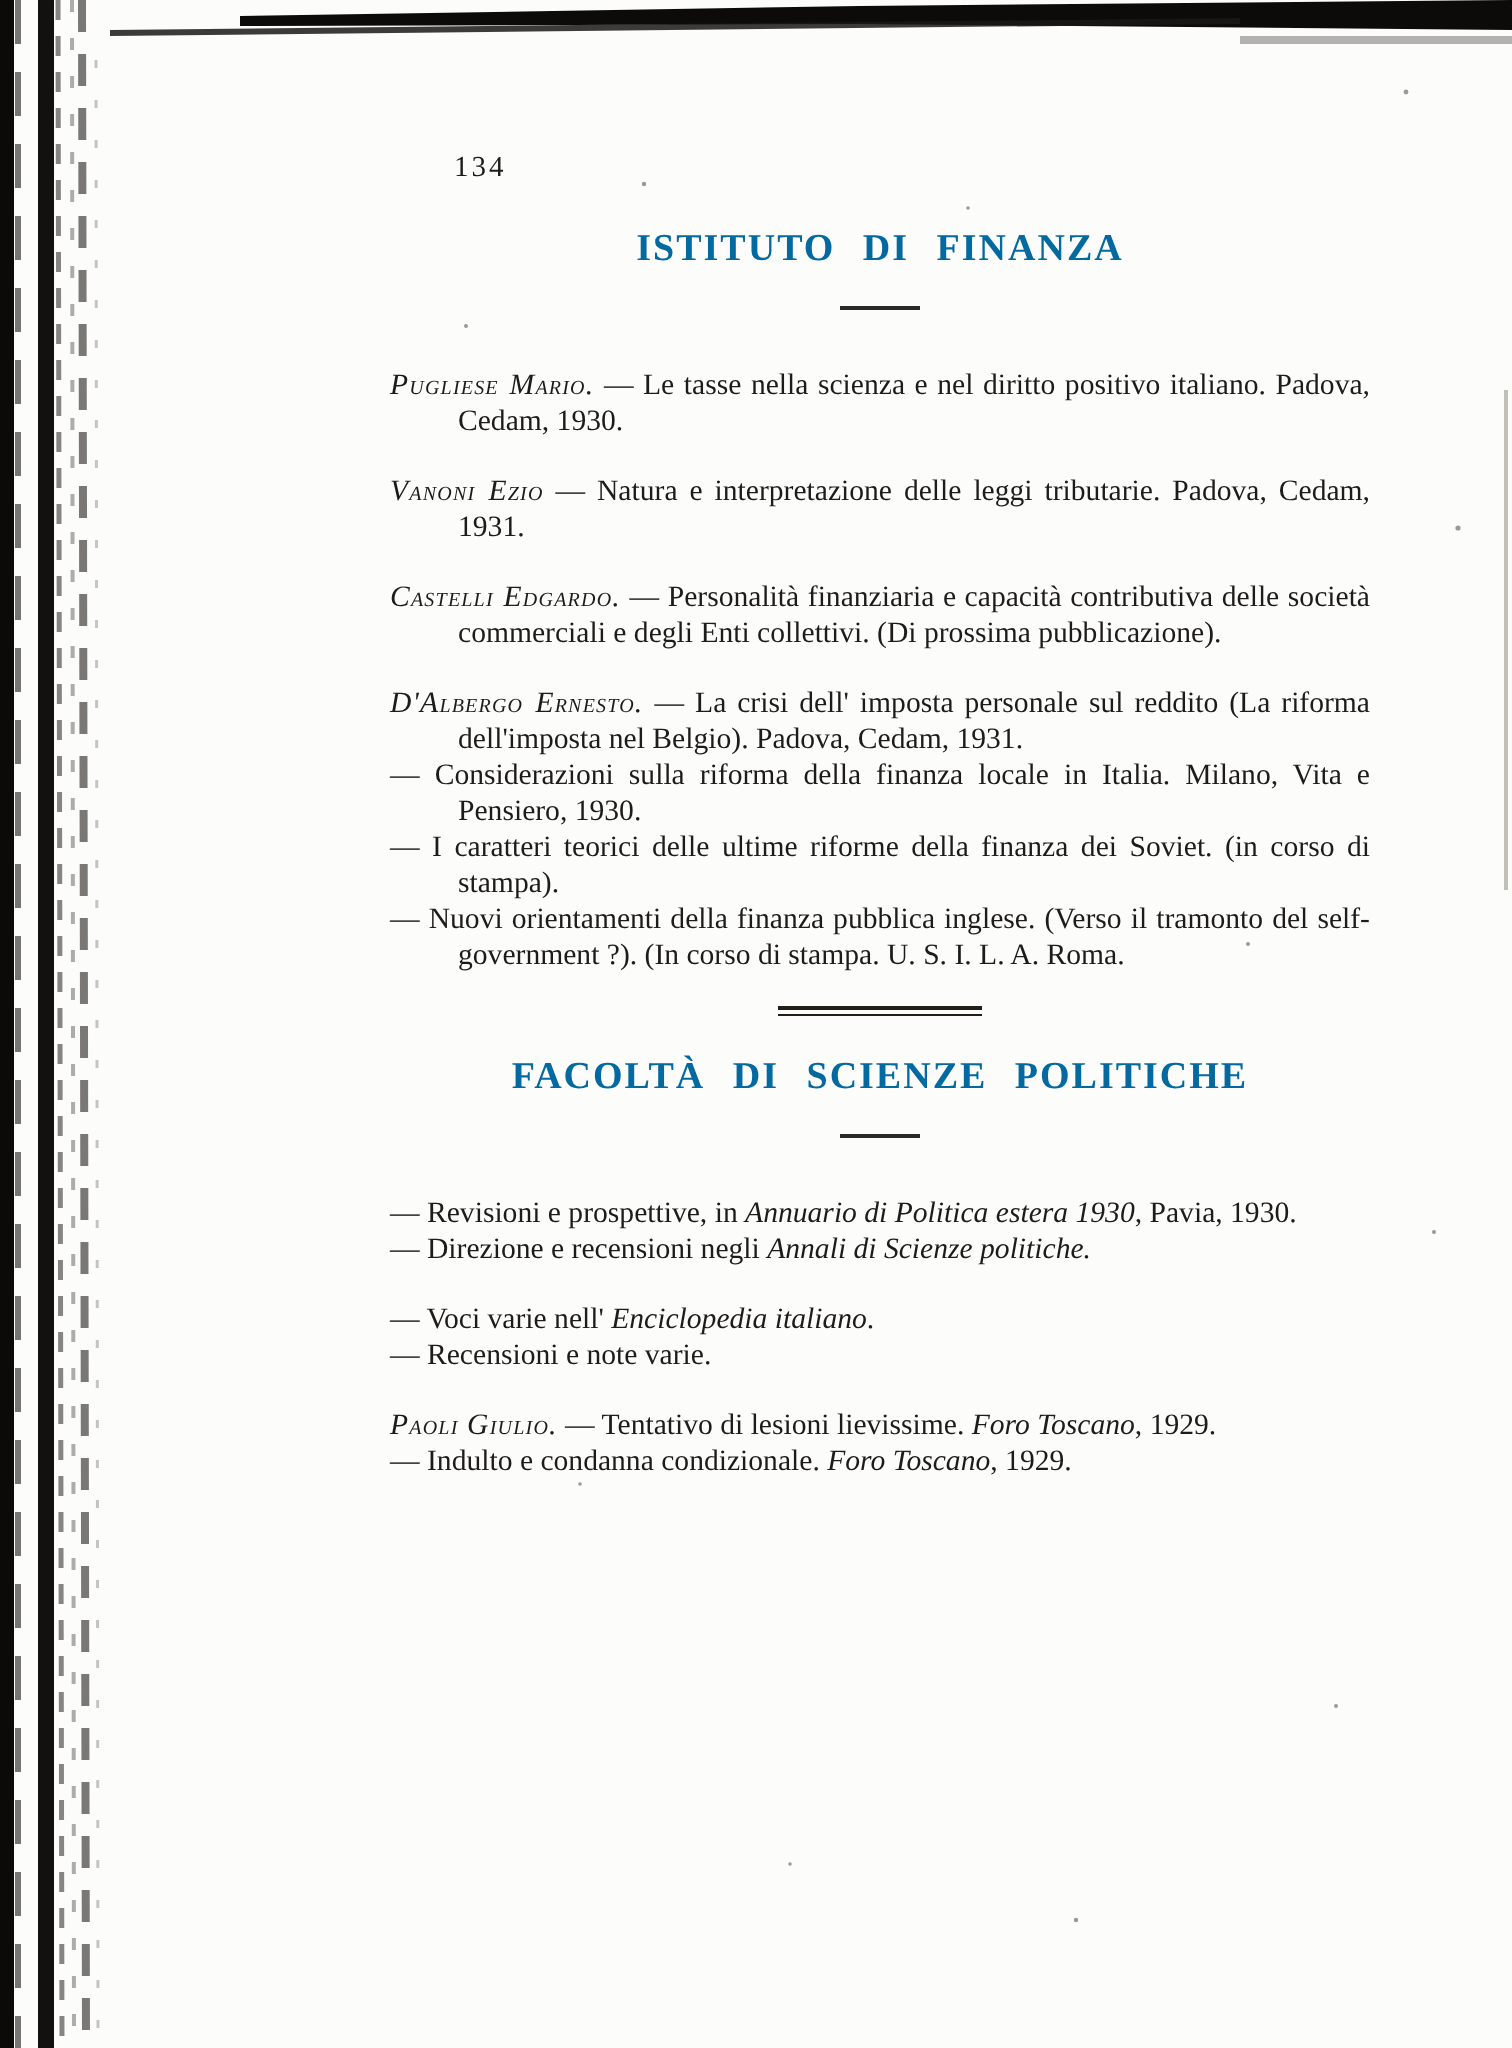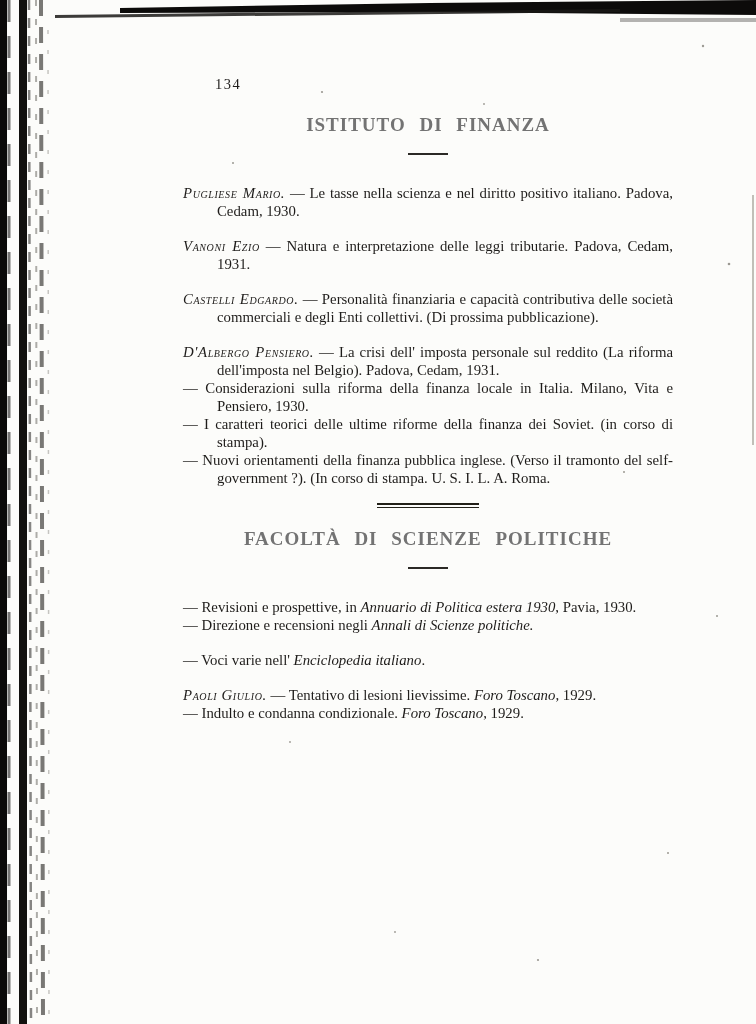--- a/index.html
+++ b/index.html
@@ -19,38 +19,38 @@
   .artifacts-svg {
     position: absolute;
     top: 0; left: 0;
     width: 756px; height: 1024px;
     pointer-events: none;
   }
   
   .content {
     position: absolute;
     top: 0;
-    left: 183px;
+    left: 195px;
     width: 490px;
   }
   .page-number {
     margin-top: 76px;
     margin-left: 32px;
     font-size: 14.5px;
     letter-spacing: 1.5px;
   }
   .section-title {
     margin: 0;
     text-align: center;
     font-size: 19px;
     font-weight: 600;
     letter-spacing: 1px;
     word-spacing: 8px;
     line-height: 22px;
-    color: #737373;
+    color: #0369a1;
   }
   .bib-section:first-of-type .section-title { margin-top: 21px; }
   .section-divider {
     width: 102px;
     height: 2px;
     margin: 16px auto 0 auto;
     border-top: 2.5px solid #222018;
     border-bottom: 1.5px solid #222018;
   }
   .section-divider + .bib-section .section-title { margin-top: 20px; }
@@ -122,38 +122,39 @@
           <div class="entry">
             <p class="bib-line"><span class="author">Pugliese Mario.</span><span> — Le tasse nella scienza e nel diritto positivo italiano. Padova, Cedam, 1930.</span></p>
           </div>
           <div class="entry">
             <p class="bib-line"><span class="author">Vanoni Ezio</span><span> — Natura e interpretazione delle leggi tributarie. Padova, Cedam, 1931.</span></p>
           </div>
           <div class="entry">
             <p class="bib-line"><span class="author">Castelli Edgardo.</span><span> — Personalità finanziaria e capacità contributiva delle società commerciali e degli Enti collettivi. (Di prossima pubblicazione).</span></p>
           </div>
           <div class="entry">
-            <p class="bib-line"><span class="author">D'Albergo Pensiero.</span><span> — La crisi dell' imposta personale sul reddito (La riforma dell'imposta nel Belgio). Padova, Cedam, 1931.</span></p>
+            <p class="bib-line"><span class="author">D'Albergo Ernesto.</span><span> — La crisi dell' imposta personale sul reddito (La riforma dell'imposta nel Belgio). Padova, Cedam, 1931.</span></p>
             <p class="bib-line"><span>— Considerazioni sulla riforma della finanza locale in Italia. Milano, Vita e Pensiero, 1930.</span></p>
             <p class="bib-line"><span>— I caratteri teorici delle ultime riforme della finanza dei Soviet. (in corso di stampa).</span></p>
             <p class="bib-line"><span>— Nuovi orientamenti della finanza pubblica inglese. (Verso il tramonto del self-government ?). (In corso di stampa. U. S. I. L. A. Roma.</span></p>
           </div>
         </div>
       </section>
       <div class="section-divider"></div>
       <section class="bib-section">
         <h2 class="section-title">FACOLTÀ DI SCIENZE POLITICHE</h2>
         <div class="title-rule"></div>
         <div class="entries">
           <div class="entry">
             <p class="bib-line"><span>— Revisioni e prospettive, in </span><span class="it">Annuario di Politica estera 1930</span><span>, Pavia, 1930.</span></p>
             <p class="bib-line"><span>— Direzione e recensioni negli </span><span class="it">Annali di Scienze politiche.</span></p>
           </div>
           <div class="entry">
             <p class="bib-line"><span>— Voci varie nell' </span><span class="it">Enciclopedia italiano</span><span>.</span></p>
+            <p class="bib-line"><span>— Recensioni e note varie.</span></p>
           </div>
           <div class="entry">
             <p class="bib-line"><span class="author">Paoli Giulio.</span><span> — Tentativo di lesioni lievissime. </span><span class="it">Foro Toscano</span><span>, 1929.</span></p>
             <p class="bib-line"><span>— Indulto e condanna condizionale. </span><span class="it">Foro Toscano</span><span>, 1929.</span></p>
           </div>
         </div>
       </section>
     </div>
 </div>
 

